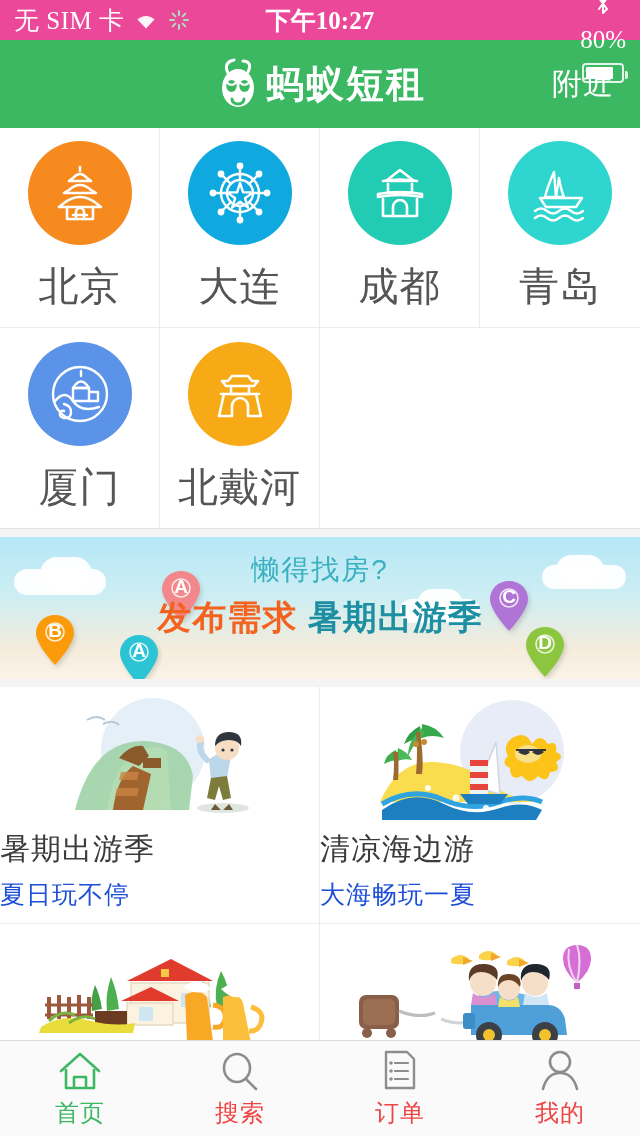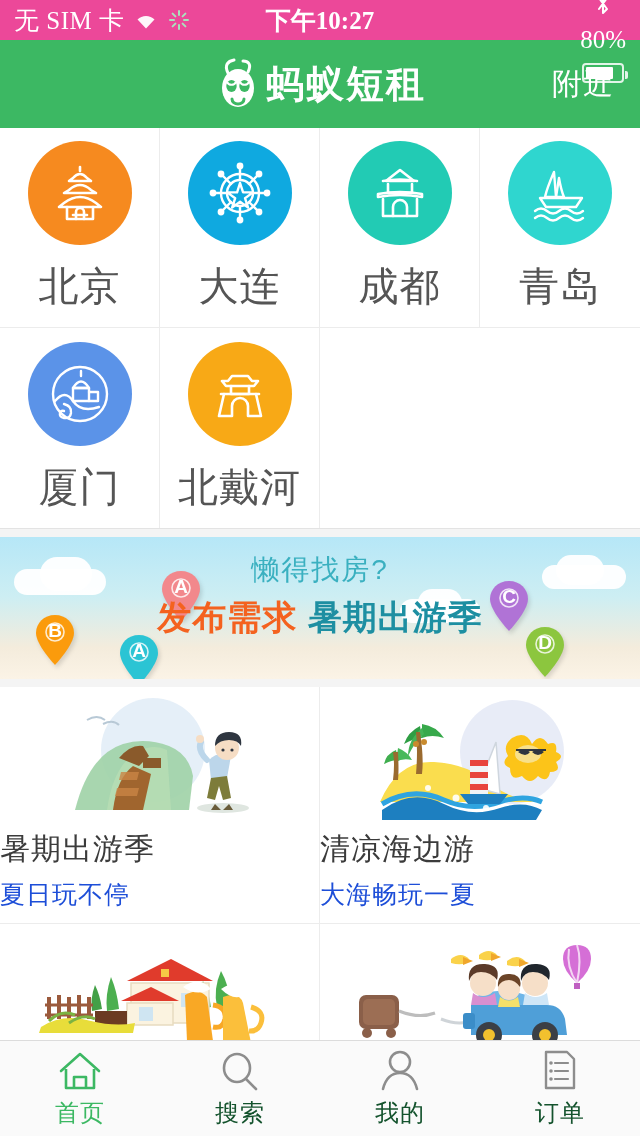--- a/index.html
+++ b/index.html
@@ -116,21 +116,21 @@
   .card-sub { font-size: 25px; color: #1d4ed8; margin-top: 8px; letter-spacing: 1px; }
 
   
   .tabbar {
     position: absolute; left: 0; bottom: 0; width: 640px; height: 96px;
     background: #fafafa; border-top: 1px solid #dcdcdc;
     display: flex; align-items: center;
   }
   .tab { flex: 1; display: flex; flex-direction: column; align-items: center; gap: 6px; }
   .tab-icon { height: 42px; display: flex; align-items: flex-end; }
-  .tab-label { font-size: 24px; color: #14532d; letter-spacing: 1px; }
+  .tab-label { font-size: 24px; color: #ef4444; letter-spacing: 1px; }
   .tab.active .tab-label { color: #3cb863; }
 </style>
 </head>
 <body>
 
 <div id="app">
 
   <div class="statusbar">
     <div class="sb-left">
       <span class="sb-carrier">无 SIM 卡</span>
@@ -555,41 +555,41 @@
         <svg width="42" height="40" viewBox="0 0 42 40">
           <ellipse cx="18" cy="17" rx="13" ry="14" fill="none" stroke="#8d8d8d" stroke-width="2.6"></ellipse>
           <line x1="27" y1="28" x2="37" y2="38" stroke="#8d8d8d" stroke-width="2.6" stroke-linecap="round"></line>
         </svg>
       </div>
       <div class="tab-label">搜索</div>
     </div>
 
     <div class="tab">
       <div class="tab-icon">
-        <svg width="42" height="42" viewBox="0 0 42 42">
-          <circle cx="21" cy="13" r="10" fill="none" stroke="#8d8d8d" stroke-width="2.6"></circle>
-          <path d="M4 40 q4-16 17-16 q13 0 17 16" fill="none" stroke="#8d8d8d" stroke-width="2.6" stroke-linecap="round"></path>
-        </svg>
-      </div>
-      <div class="tab-label">我的</div>
-    </div>
-
-    <div class="tab">
-      <div class="tab-icon">
         <svg width="38" height="42" viewBox="0 0 38 42">
           <path d="M5 3 h21 l7 7 v29 h-28 z" fill="none" stroke="#8d8d8d" stroke-width="2.4" stroke-linejoin="round"></path>
           <g stroke="#8d8d8d" stroke-width="2.2" stroke-linecap="round">
             <line x1="14" y1="14" x2="27" y2="14"></line>
             <line x1="14" y1="22" x2="27" y2="22"></line>
             <line x1="14" y1="30" x2="27" y2="30"></line>
           </g>
           <g fill="#8d8d8d">
               <circle cx="10" cy="14" r="1.8"></circle>
               <circle cx="10" cy="22" r="1.8"></circle>
               <circle cx="10" cy="30" r="1.8"></circle>
             </g>
         </svg>
       </div>
       <div class="tab-label">订单</div>
     </div>
+
+    <div class="tab">
+      <div class="tab-icon">
+        <svg width="42" height="42" viewBox="0 0 42 42">
+          <circle cx="21" cy="13" r="10" fill="none" stroke="#8d8d8d" stroke-width="2.6"></circle>
+          <path d="M4 40 q4-16 17-16 q13 0 17 16" fill="none" stroke="#8d8d8d" stroke-width="2.6" stroke-linecap="round"></path>
+        </svg>
+      </div>
+      <div class="tab-label">我的</div>
+    </div>
   </div>
 
 </div>
 
 </body></html>

